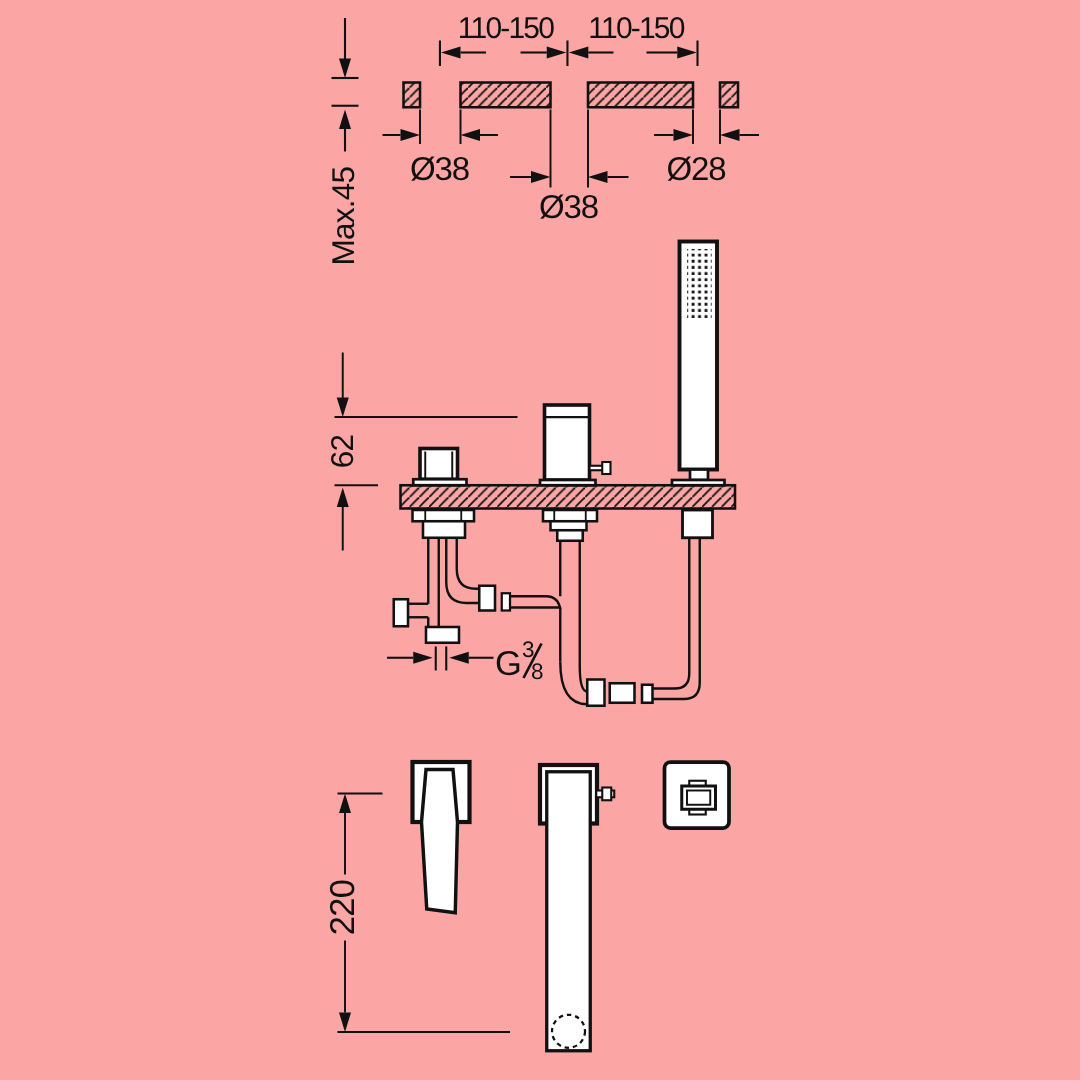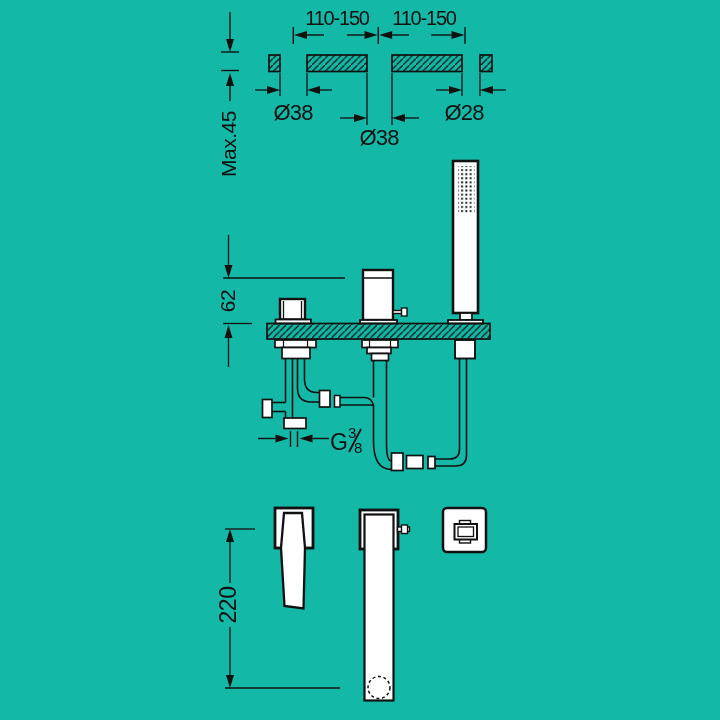--- a/index.html
+++ b/index.html
@@ -1,16 +1,16 @@
 <!DOCTYPE html>
 <html><head>
 <meta charset="utf-8">
 <style>
   html,body{margin:0;padding:0;background:#fff;}
-  .stage{width:720px;height:720px;background:#14b8a6;position:relative;overflow:hidden;}
+  .stage{width:720px;height:720px;background:#fca5a5;position:relative;overflow:hidden;}
   svg{display:block;}
   text{font-family:"Liberation Sans", sans-serif;fill:#111;}
   .dim{font-size:20px;letter-spacing:-1.2px;}
   .dia{font-size:22px;letter-spacing:-0.8px;}
   .rot{font-size:21px;letter-spacing:-0.5px;}
   .rotbig{font-size:23px;letter-spacing:-0.5px;}
   .gmain{font-size:23px;}
   .gfrac{font-size:15px;}
   line,path,rect,circle,polygon{vector-effect:none;}
 </style>

